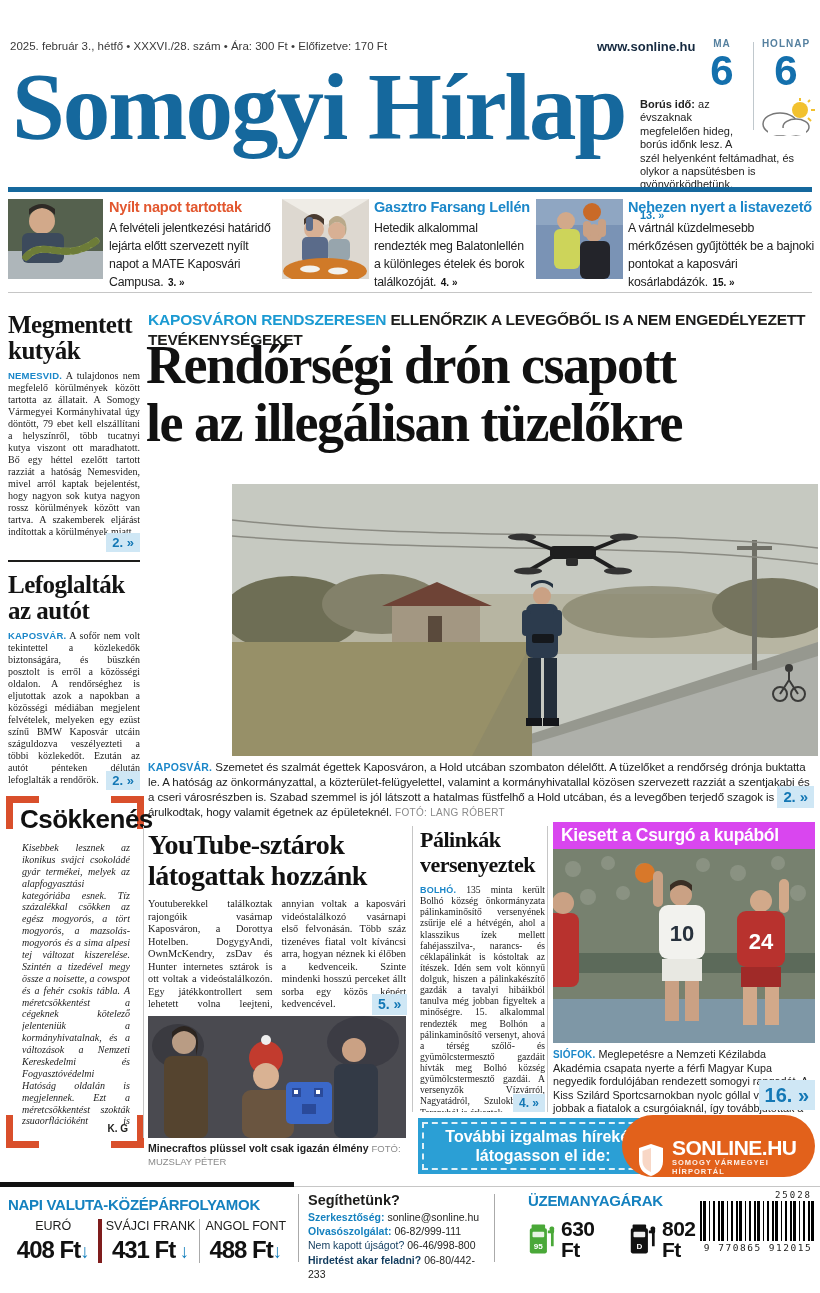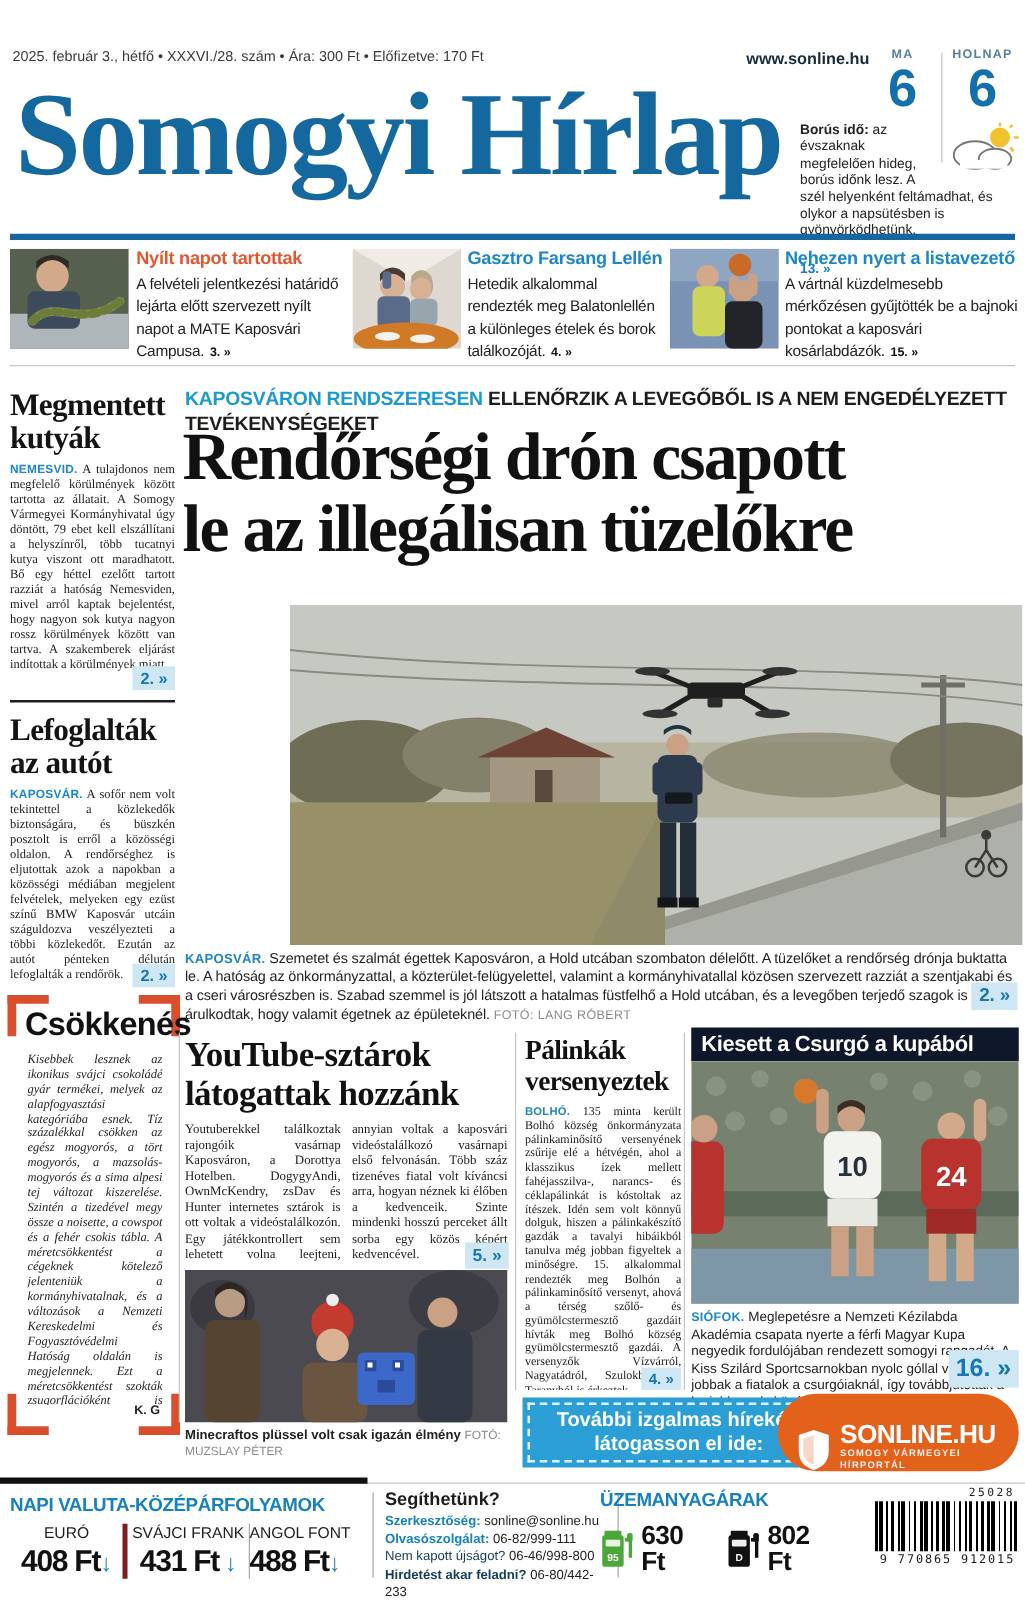--- a/index.html
+++ b/index.html
@@ -246,21 +246,21 @@
     <span style="font-weight:400;color:#8a8a8a;font-size:9.5px">FOTÓ: MUZSLAY PÉTER</span>
   </div>
 
   <div class="abs serif" style="left:420px;top:828px;width:125px;font-size:22px;font-weight:600;line-height:1.12;letter-spacing:-.5px;color:#111">Pálinkák versenyeztek</div>
   <div class="abs" style="left:420px;top:884px;width:125px;height:228px;overflow:hidden;font:9.6px/1.16 'Liberation Serif',serif;text-align:justify;color:#1a1a1a">
     <span class="leadin" style="font-size:9px">BOLHÓ.</span>
     <span>135 minta került Bolhó község önkormányzata pálinkaminősítő versenyének zsűrije elé a hétvégén, ahol a klasszikus ízek mellett fahéjasszilva-, narancs- és céklapálinkát is kóstoltak az ítészek. Idén sem volt könnyű dolguk, hiszen a pálinkakészítő gazdák a tavalyi hibáikból tanulva még jobban figyeltek a minőségre. 15. alkalommal rendezték meg Bolhón a pálinkaminősítő versenyt, ahová a térség szőlő- és gyümölcstermesztő gazdáit hívták meg Bolhó község gyümölcstermesztő gazdái. A versenyzők Vízvárról, Nagyatádról, Szulokból és Taranyból is érkeztek.</span>
     <span class="badge badge-br" style="font-size:12px">4. »</span>
   </div>
 
-  <div class="abs" style="left:553px;top:822px;width:262px;height:27px;background:#0f172a;color:#fff;font:700 17.5px/27px 'Liberation Sans',sans-serif;padding-left:8px;box-sizing:border-box;letter-spacing:-.3px">Kiesett a Csurgó a kupából</div>
+  <div class="abs" style="left:553px;top:822px;width:262px;height:27px;background:#d946ef;color:#fff;font:700 17.5px/27px 'Liberation Sans',sans-serif;padding-left:8px;box-sizing:border-box;letter-spacing:-.3px">Kiesett a Csurgó a kupából</div>
   <svg class="abs" style="left:553px;top:849px" width="262" height="194" viewBox="0 0 262 194" preserveAspectRatio="none">
     <rect width="262" height="194" fill="#77816f"></rect>
     <g fill="#9aa193" opacity=".55">
       <circle cx="20" cy="20" r="8"></circle>
         <circle cx="55" cy="14" r="7"></circle>
         <circle cx="90" cy="22" r="8"></circle>
       <circle cx="150" cy="16" r="7"></circle>
         <circle cx="185" cy="24" r="8"></circle>
         <circle cx="225" cy="14" r="7"></circle>
       <circle cx="35" cy="48" r="8"></circle>
@@ -325,40 +325,40 @@
     <div style="font:700 15px 'Liberation Sans',sans-serif;color:#1581bf;letter-spacing:-.3px">NAPI VALUTA-KÖZÉPÁRFOLYAMOK</div>
     <div style="display:flex;margin-top:6px">
       <div style="width:94px;text-align:center;border-right:4px solid #7f1d1d">
         <div style="font:12.5px 'Liberation Sans',sans-serif">EURÓ</div>
         <div style="margin-top:5px"><span class="cur-val">408 Ft</span><span class="arr">↓</span></div>
       </div>
       <div style="width:100px;text-align:center;border-right:1px solid #aaa">
         <div style="font:12.5px 'Liberation Sans',sans-serif">SVÁJCI FRANK</div>
         <div style="margin-top:5px"><span class="cur-val">431 Ft</span> <span class="arr">↓</span></div>
       </div>
-      <div style="width:96px;text-align:left">
+      <div style="width:96px;text-align:center">
         <div style="font:12.5px 'Liberation Sans',sans-serif">ANGOL FONT</div>
         <div style="margin-top:5px"><span class="cur-val">488 Ft</span><span class="arr">↓</span></div>
       </div>
     </div>
   </div>
 
   <div class="hl-v" style="left:298px;top:1194px;height:68px;background:#aaa"></div>
 
   <div class="abs" style="left:308px;top:1192px;width:180px;font:10.5px/1.35 'Liberation Sans',sans-serif">
     <div style="font:700 14.5px 'Liberation Sans',sans-serif;margin-bottom:2px">Segíthetünk?</div>
     <div><span style="font-weight:700;color:#1581bf">Szerkesztőség:</span> <span>sonline@sonline.hu</span></div>
     <div><span style="font-weight:700;color:#1581bf">Olvasószolgálat:</span> <span>06-82/999-111</span></div>
     <div><span style="font-weight:400;color:#123c5e">Nem kapott újságot?</span> <span>06-46/998-800</span></div>
     <div><span style="font-weight:700;color:#123c5e">Hirdetést akar feladni?</span> <span>06-80/442-233</span></div>
   </div>
 
   <div class="hl-v" style="left:494px;top:1194px;height:68px;background:#aaa"></div>
 
-  <div class="abs" style="left:480px;top:1192px;width:186px">
+  <div class="abs" style="left:528px;top:1192px;width:186px">
     <div style="font:700 15px 'Liberation Sans',sans-serif;color:#1581bf;letter-spacing:-.3px">ÜZEMANYAGÁRAK</div>
     <div style="display:flex;align-items:center;margin-top:9px;gap:6px">
       <svg width="30" height="36" viewBox="0 0 30 36">
         <rect x="2" y="6" width="19" height="28" rx="2" fill="#4aa838"></rect>
         <rect x="4" y="2" width="15" height="5" rx="1" fill="#4aa838"></rect>
         <rect x="5" y="10" width="13" height="6" rx="1" fill="#e8f4e4"></rect>
         <text x="11.5" y="29" text-anchor="middle" font-family="Liberation Sans,sans-serif" font-weight="700" font-size="9" fill="#fff">95</text>
         <path d="M22,10 h5 v16" stroke="#4aa838" stroke-width="3" fill="none"></path>
         <rect x="24" y="4" width="5" height="8" rx="2" fill="#4aa838"></rect>
       </svg>

